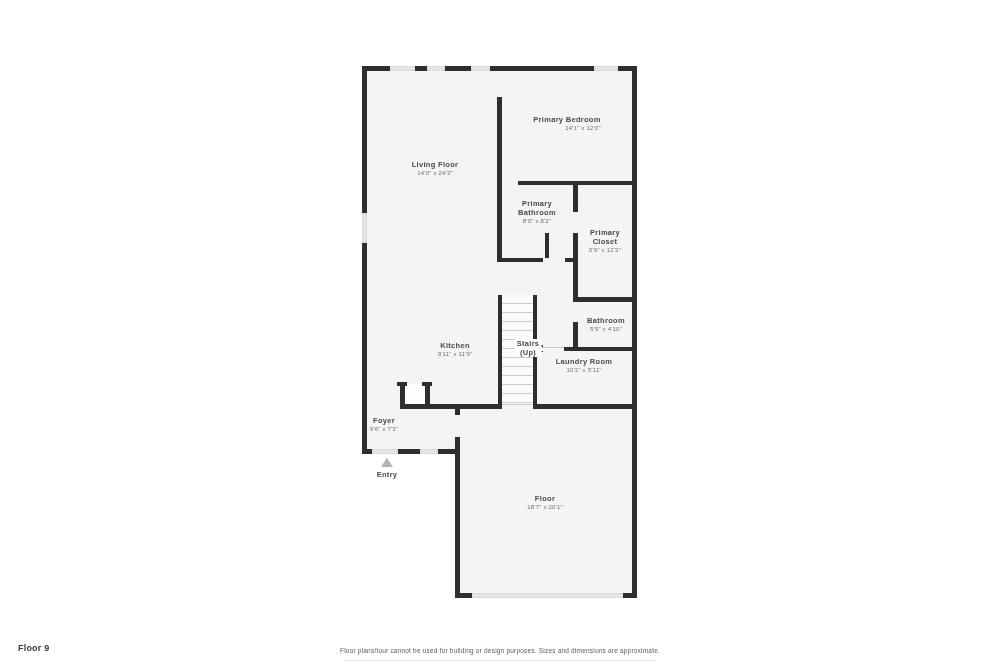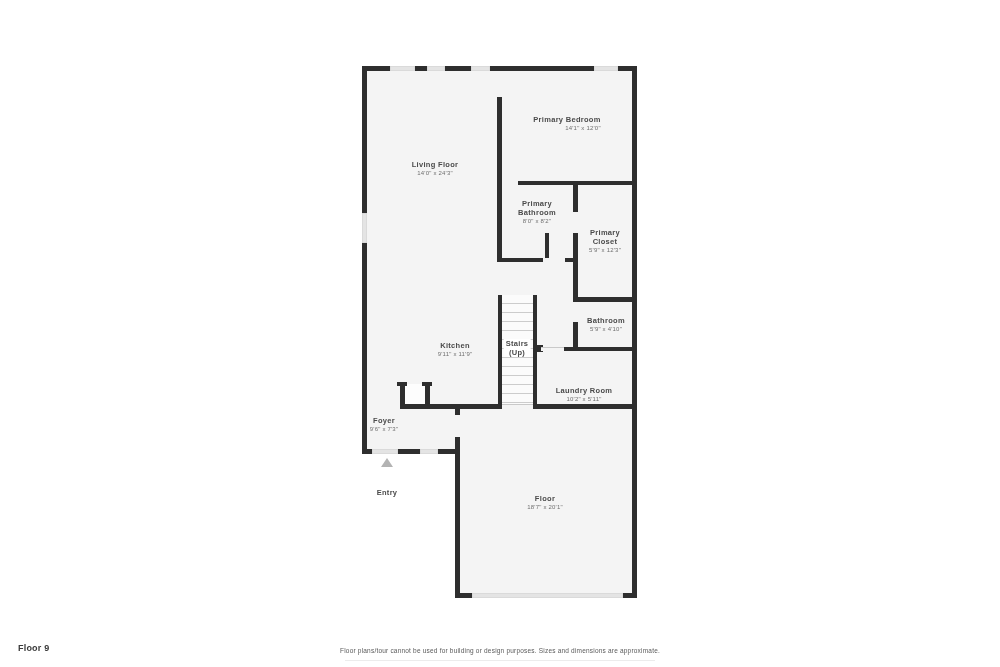--- a/index.html
+++ b/index.html
@@ -8,23 +8,23 @@
   .abs{position:absolute;}
   .fill{position:absolute;background:#f4f4f4;}
   .w{position:absolute;background:#2e2e2e;}
   .win{position:absolute;background:#e4e4e4;box-shadow:inset 0 0 0 0.5px #cfcfcf;}
   .gap{position:absolute;background:#f4f4f4;}
   .gapline{position:absolute;background:#f4f4f4;border-top:1px solid #c9c9c9;}
   .treads{position:absolute;background:repeating-linear-gradient(to bottom,#fbfbfb 0px,#fbfbfb 8px,#cccccc 8px,#cccccc 9px);}
   .room-label{position:absolute;transform:translateX(-50%);text-align:center;white-space:nowrap;color:#3d3d3d;}
   .room-name{font-size:7.5px;line-height:9px;letter-spacing:0.3px;font-weight:bold;color:#4a4a4a;display:block;}
   .room-dims{font-size:6px;line-height:8px;letter-spacing:0.2px;color:#6f6f6f;display:block;}
-  .stairs-label{background:#ffffff;padding:0 2px;}
+  .stairs-label{background:#ffffff;padding:0 2px;margin-left:11px;}
   .entry-tri{position:absolute;width:0;height:0;border-left:6px solid transparent;border-right:6px solid transparent;border-bottom:9px solid #b3b3b3;}
-  .entry-text{position:absolute;transform:translateX(-50%);font-size:7.5px;letter-spacing:0.3px;color:#4a4a4a;font-weight:bold;margin-top:18px;}
+  .entry-text{position:absolute;transform:translateX(-50%);font-size:7.5px;letter-spacing:0.3px;color:#4a4a4a;font-weight:bold;}
   .floor-label{position:absolute;left:18px;top:643px;font-size:9px;font-weight:bold;color:#3a3a3a;letter-spacing:0.2px;}
   .disclaimer{position:absolute;left:0;top:647px;width:1000px;text-align:center;font-size:6.5px;color:#5a5a5a;letter-spacing:0.2px;}
   .footer-line{position:absolute;left:345px;top:660px;width:310px;height:1px;background:#ececec;}
 </style>
 </head>
 <body>
 
 <div class="canvas">
 
   <div class="abs" style="left:0;top:0;width:1000px;height:667px;">
@@ -90,21 +90,21 @@
     </div>
     <div class="room-label" style="left:605px;top:228px;">
       <span class="room-name">Primary</span>
       <span class="room-name">Closet</span>
       <span class="room-dims">5'9" x 12'3"</span>
     </div>
     <div class="room-label" style="left:606px;top:316px;">
       <span class="room-name">Bathroom</span>
       <span class="room-dims">5'9" x 4'10"</span>
     </div>
-    <div class="room-label" style="left:584px;top:386px;">
+    <div class="room-label" style="left:584px;top:357px;">
       <span class="room-name">Laundry Room</span>
       <span class="room-dims">10'2" x 5'11"</span>
     </div>
     <div class="room-label" style="left:455px;top:341px;text-align:center;">
       <span class="room-name">Kitchen</span>
       <span class="room-dims">9'11" x 11'9"</span>
     </div>
     <div class="room-label stairs-label" style="left:517px;top:339px;">
       <span class="room-name">Stairs</span>
       <span class="room-name">(Up)</span>

